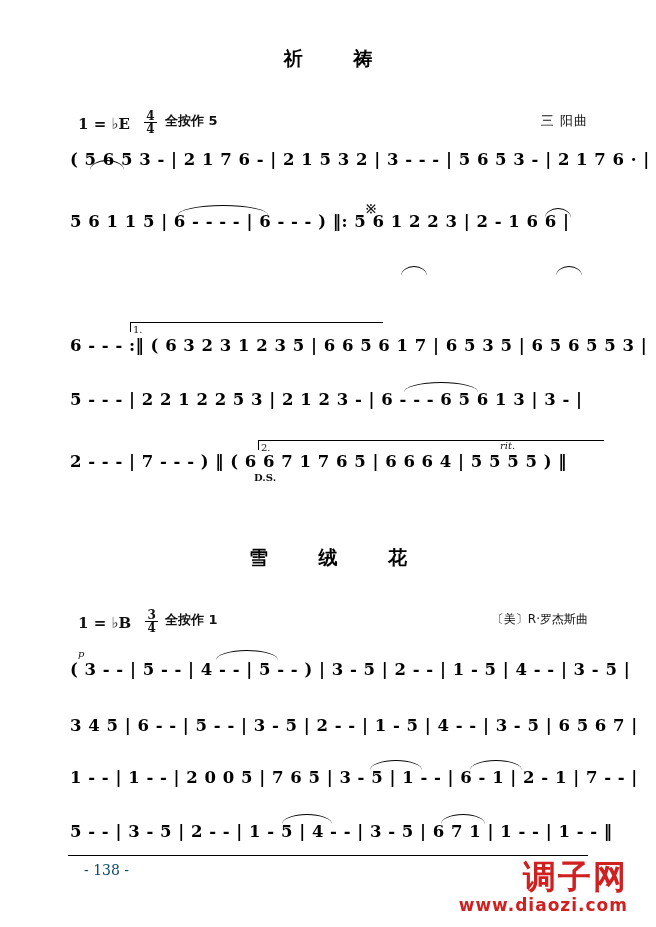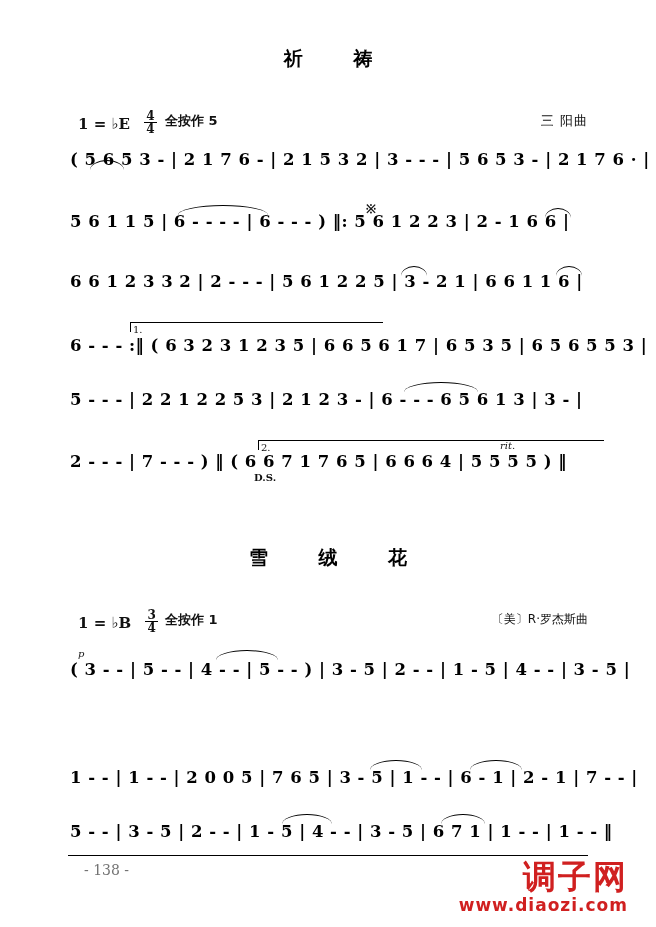--- a/index.html
+++ b/index.html
@@ -139,21 +139,21 @@
     font-weight: bold;
   }
 
   
   #page-number {
     position: absolute;
     left: 84px;
     top: 862px;
     font-family: "DejaVu Serif", serif;
     font-size: 14px;
-    color: #737373;
+    color: #0c4a6e;
   }
   #footer-rule {
     position: absolute;
     left: 68px;
     right: 68px;
     top: 855px;
     height: 1px;
     background: #000;
   }
   
@@ -202,23 +202,20 @@
   </div>
   <div class="slur" style="left:90px; top:160px; width:34px;"></div>
 
   <div class="staff" style="top:212px;">
     <span>5 6 1 1 5 | 6 - - - - | 6 - - - ) ‖: 5 6 1 2 2 3 | 2 - 1 6 6 |</span>
   </div>
   <div class="slur" style="left:178px; top:205px; width:90px;"></div>
   <div class="slur" style="left:545px; top:208px; width:26px;"></div>
   <div class="segno" style="left:366px; top:200px;">※</div>
 
-  <div class="staff" style="top:272px;">
-    <span>6 6 1 2 3 3 2 | 2 - - - | 5 6 1 2 2 5 | 3 - 2 1 | 6 6 1 1 6 |</span>
-  </div>
   <div class="slur" style="left:401px; top:266px; width:26px;"></div>
   <div class="slur" style="left:556px; top:266px; width:26px;"></div>
 
   <div class="bracket" style="left:130px; top:322px; width:252px;">
     <span class="lbl">1.</span>
   </div>
   <div class="staff" style="top:336px;">
     <span>6 - - - :‖ ( 6 3 2 3 1 2 3 5 | 6 6 5 6 1 7 | 6 5 3 5 | 6 5 6 5 5 3 |</span>
   </div>
 
@@ -250,20 +247,23 @@
     <span class="composer small">〔美〕R·罗杰斯曲</span>
   </div>
 
   <div class="tiny" style="left:78px; top:648px;">p</div>
 
   <div class="staff" style="top:660px;">
     <span>( 3 - - | 5 - - | 4 - - | 5 - - ) | 3 - 5 | 2 - - | 1 - 5 | 4 - - | 3 - 5 |</span>
   </div>
   <div class="slur" style="left:216px; top:650px; width:62px;"></div>
 
+  <div class="staff" style="top:716px;">
+    <span>3 4 5 | 6 - - | 5 - - | 3 - 5 | 2 - - | 1 - 5 | 4 - - | 3 - 5 | 6 5 6 7 |</span>
+  </div>
 
   <div class="staff" style="top:768px;">
     <span>1 - - | 1 - - | 2 0 0 5 | 7 6 5 | 3 - 5 | 1 - - | 6 - 1 | 2 - 1 | 7 - - |</span>
   </div>
   <div class="slur" style="left:370px; top:760px; width:52px;"></div>
   <div class="slur" style="left:470px; top:760px; width:52px;"></div>
 
   <div class="staff" style="top:822px;">
     <span>5 - - | 3 - 5 | 2 - - | 1 - 5 | 4 - - | 3 - 5 | 6 7 1 | 1 - - | 1 - - ‖</span>
   </div>

